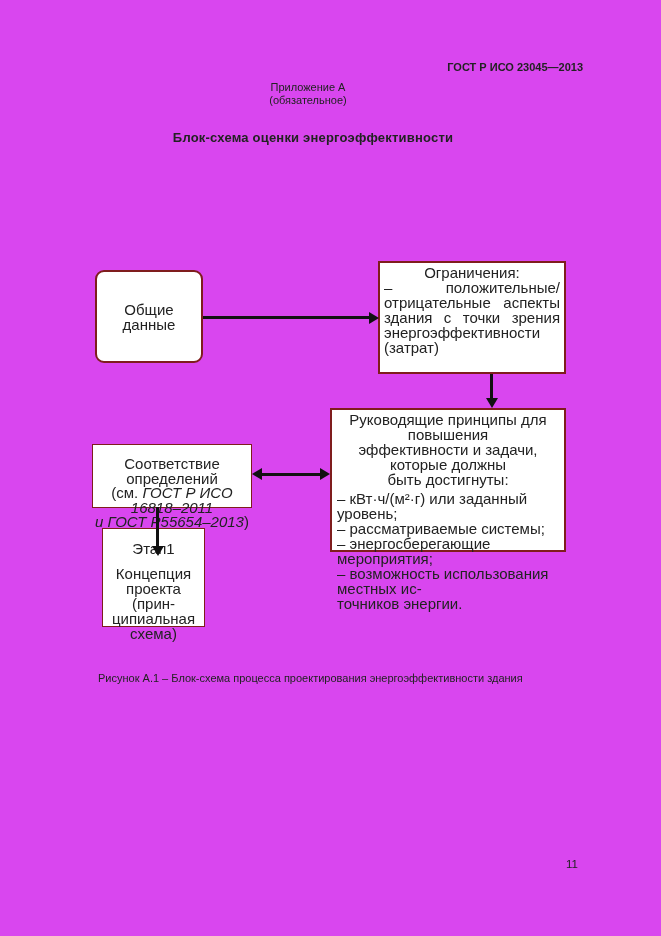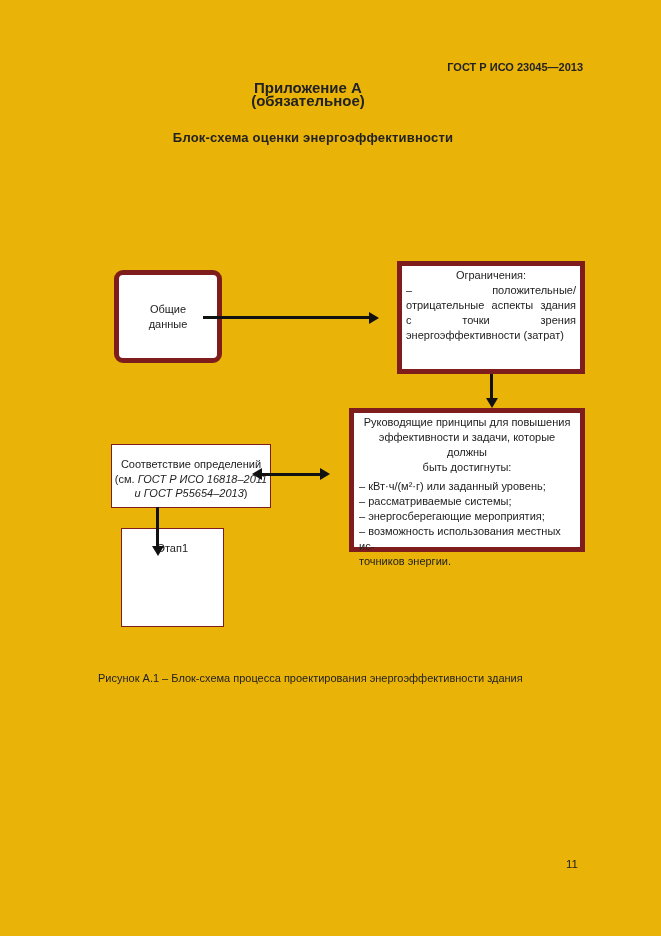--- a/index.html
+++ b/index.html
@@ -1,50 +1,49 @@
 <!DOCTYPE html>
 <html><head>
 <meta charset="utf-8">
 <style>
   html,body{margin:0;padding:0;background:#fff;}
   .page{
     position:relative;
     width:661px;height:936px;
-    background:#eab308;
+    background:#d946ef;
     font-family:"Liberation Sans","DejaVu Sans",sans-serif;
     color:#222;
     overflow:hidden;
   }
   .abs{position:absolute;}
   .gost-code{
     top:61px;right:78px;
     font-size:11px;font-weight:bold;
     white-space:nowrap;
   }
   .appendix{
     top:81px;left:0;width:616px;
     text-align:center;
-    font-size:15px;font-weight:bold;line-height:13px;
+    font-size:11px;font-weight:normal;line-height:13px;
     white-space:pre-line;
   }
   .doc-title{
     top:130px;left:0;width:626px;
     text-align:center;
     font-size:13px;font-weight:bold;
     letter-spacing:.2px;
   }
   
   .fbox{
     position:absolute;
     box-sizing:border-box;
-    border:5px solid #7f1d1d;
+    border:2px solid #7f1d1d;
     background:#fff;
-    font-size:11px;
+    font-size:15px;
     line-height:15px;
-    margin-left:19px;
   }
   .box-general{
     left:95px;top:270px;width:108px;height:93px;
     display:flex;align-items:center;justify-content:center;
     text-align:center;white-space:pre-line;border-radius:9px;
   }
   .box-constraints{
     left:378px;top:261px;width:188px;height:113px;
     padding:2px 4px;
   }
@@ -121,20 +120,24 @@
     </div>
 
     <div class="fbox box-definitions">
       <div>Соответствие определений</div>
       <div><span>(см. </span><i>ГОСТ Р ИСО 16818–2011</i></div>
       <div><i>и ГОСТ Р55654–2013</i><span>)</span></div>
     </div>
 
     <div class="fbox box-stage">
       <div>Этап1</div>
+      <div class="bx-body">Концепция
+проекта (прин-
+ципиальная
+схема)</div>
     </div>
 
     <div class="aline" style="left:203px;top:316px;width:167px;height:3px;"></div>
     <div class="ah ah-right" style="left:369px;top:311.5px;"></div>
 
     <div class="aline" style="left:490px;top:374px;width:3px;height:25px;"></div>
     <div class="ah ah-down" style="left:485.5px;top:398px;"></div>
 
     <div class="aline" style="left:261px;top:472.5px;width:61px;height:3px;"></div>
     <div class="ah ah-left" style="left:252px;top:468px;"></div>

